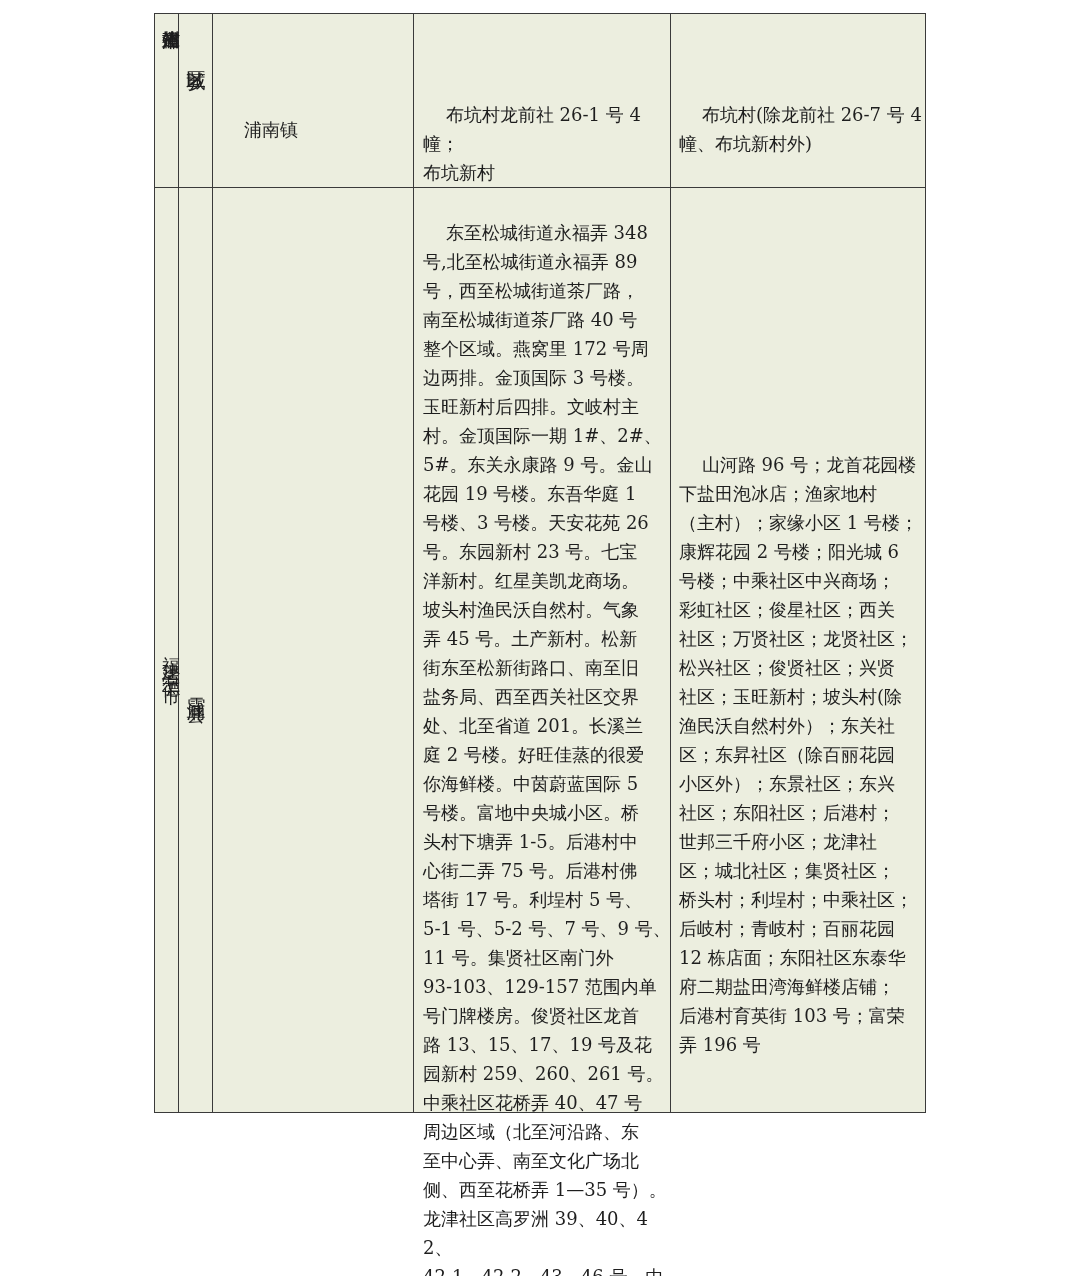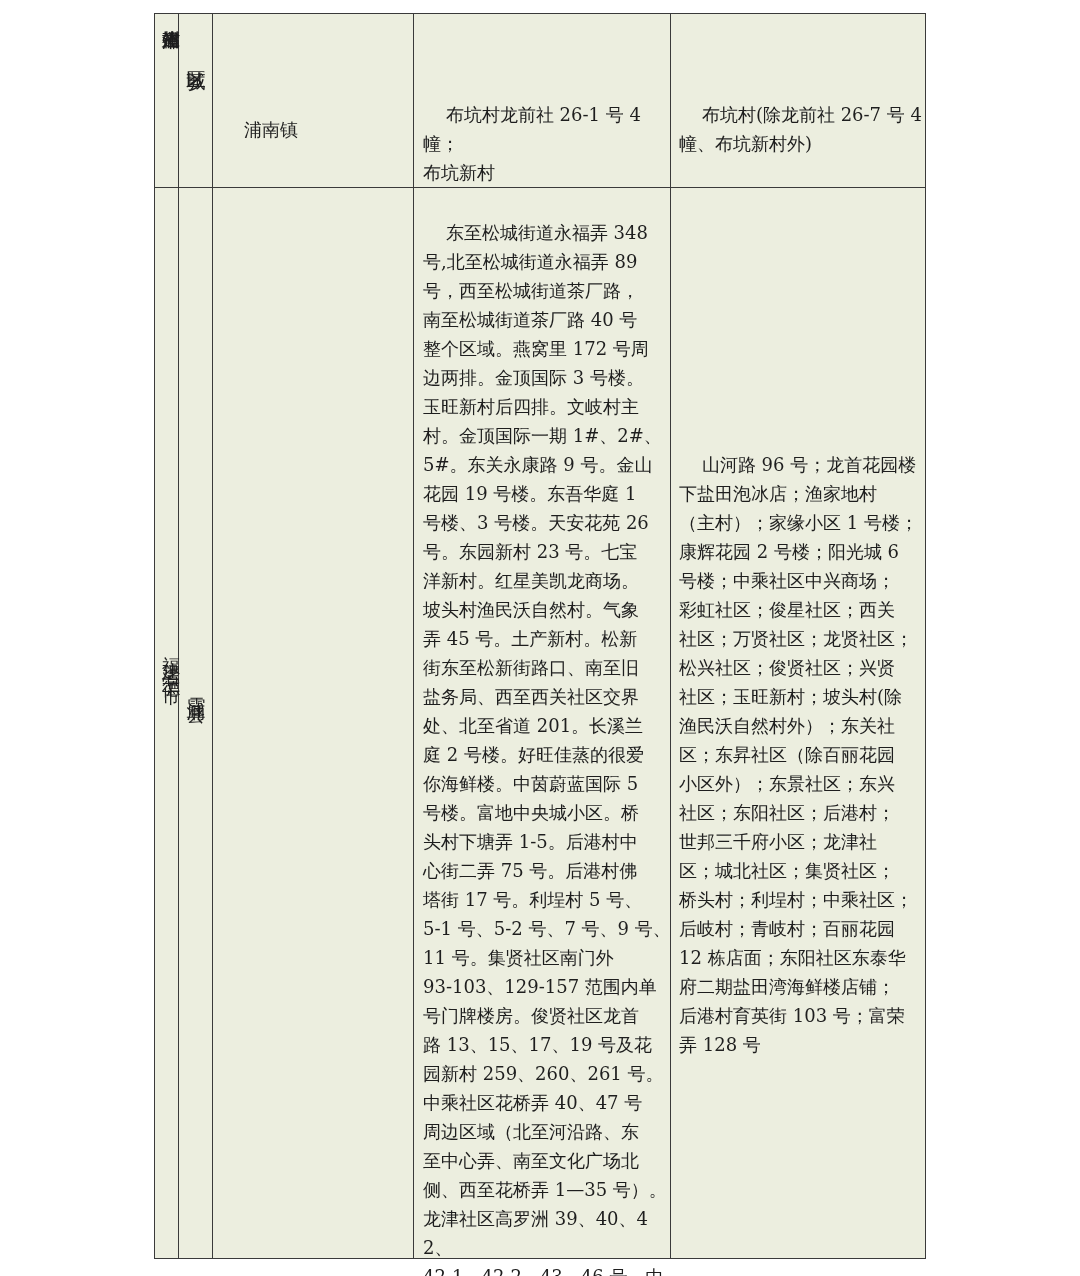--- a/index.html
+++ b/index.html
@@ -1,18 +1,18 @@
 <!DOCTYPE html>
 <html><head>
 <meta charset="utf-8">
 <style>
   html, body { margin: 0; padding: 0; background: #ffffff; }
   body { width: 1080px; height: 1276px; position: relative; overflow: hidden; }
   .tbl {
-    position: absolute; left: 154px; top: 13px; width: 772px; height: 1246px;
+    position: absolute; left: 154px; top: 13px; width: 772px; height: 1100px;
     background: #ECEEDF; border: 1.5px solid #3a3a3a; box-sizing: border-box;
     font-family: "DejaVu Serif", "Liberation Serif", serif; color: #1e1e1e;
   }
   .vline { position: absolute; top: 0; bottom: 0; width: 0; border-left: 1.3px solid #3a3a3a; }
   .hline { position: absolute; left: 0; right: 0; height: 0; border-top: 1.3px solid #3a3a3a; }
   .cell { position: absolute; box-sizing: border-box; font-size: 18px; line-height: 29px; }
   .vert { writing-mode: vertical-rl; text-orientation: upright; letter-spacing: 0px; font-size: 18px; line-height: 20px; }
   .txt { white-space: pre-wrap; word-break: break-all; }
 </style>
 </head>
@@ -104,15 +104,15 @@
 区；东昇社区（除百丽花园
 小区外）；东景社区；东兴
 社区；东阳社区；后港村；
 世邦三千府小区；龙津社
 区；城北社区；集贤社区；
 桥头村；利埕村；中乘社区；
 后岐村；青岐村；百丽花园
 12 栋店面；东阳社区东泰华
 府二期盐田湾海鲜楼店铺；
 后港村育英街 103 号；富荣
-弄 128 号</span>
+弄 196 号</span>
   </div>
 </div>
 
 </body></html>

